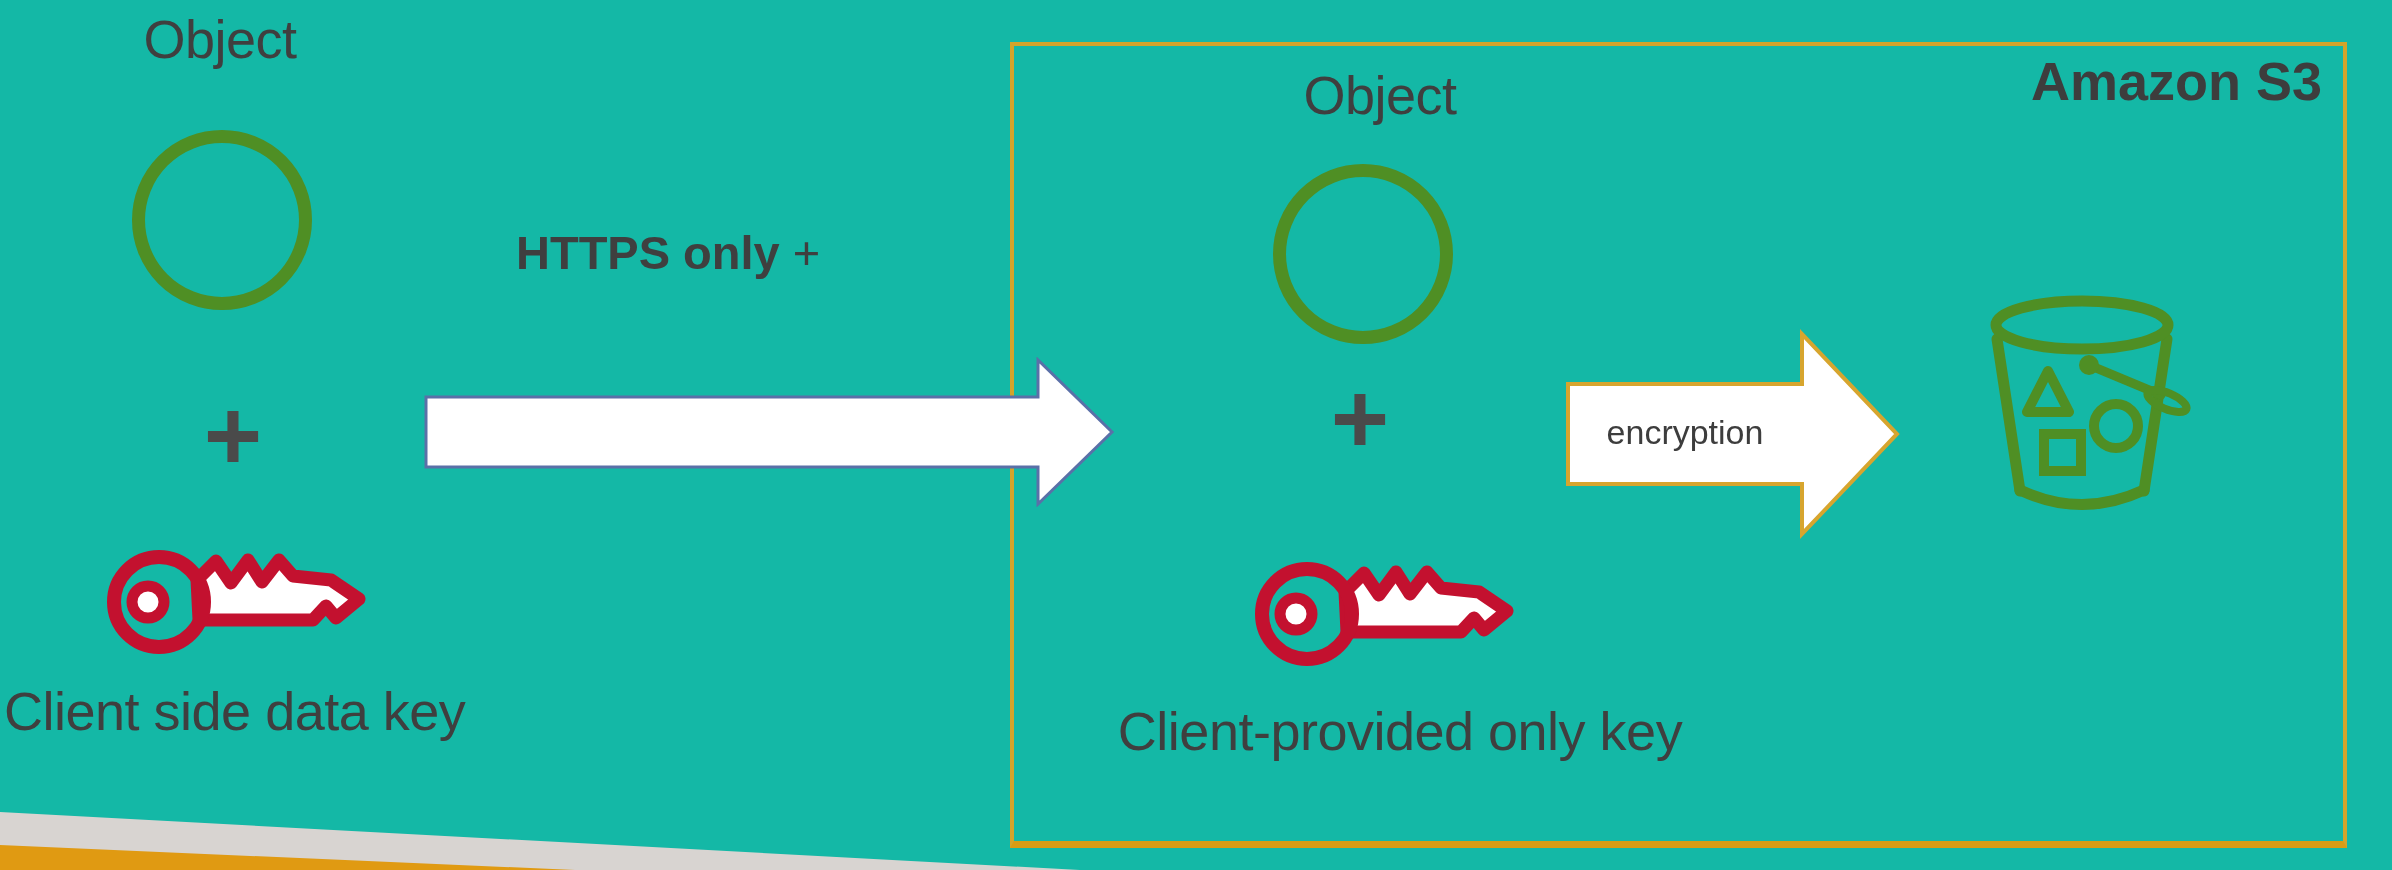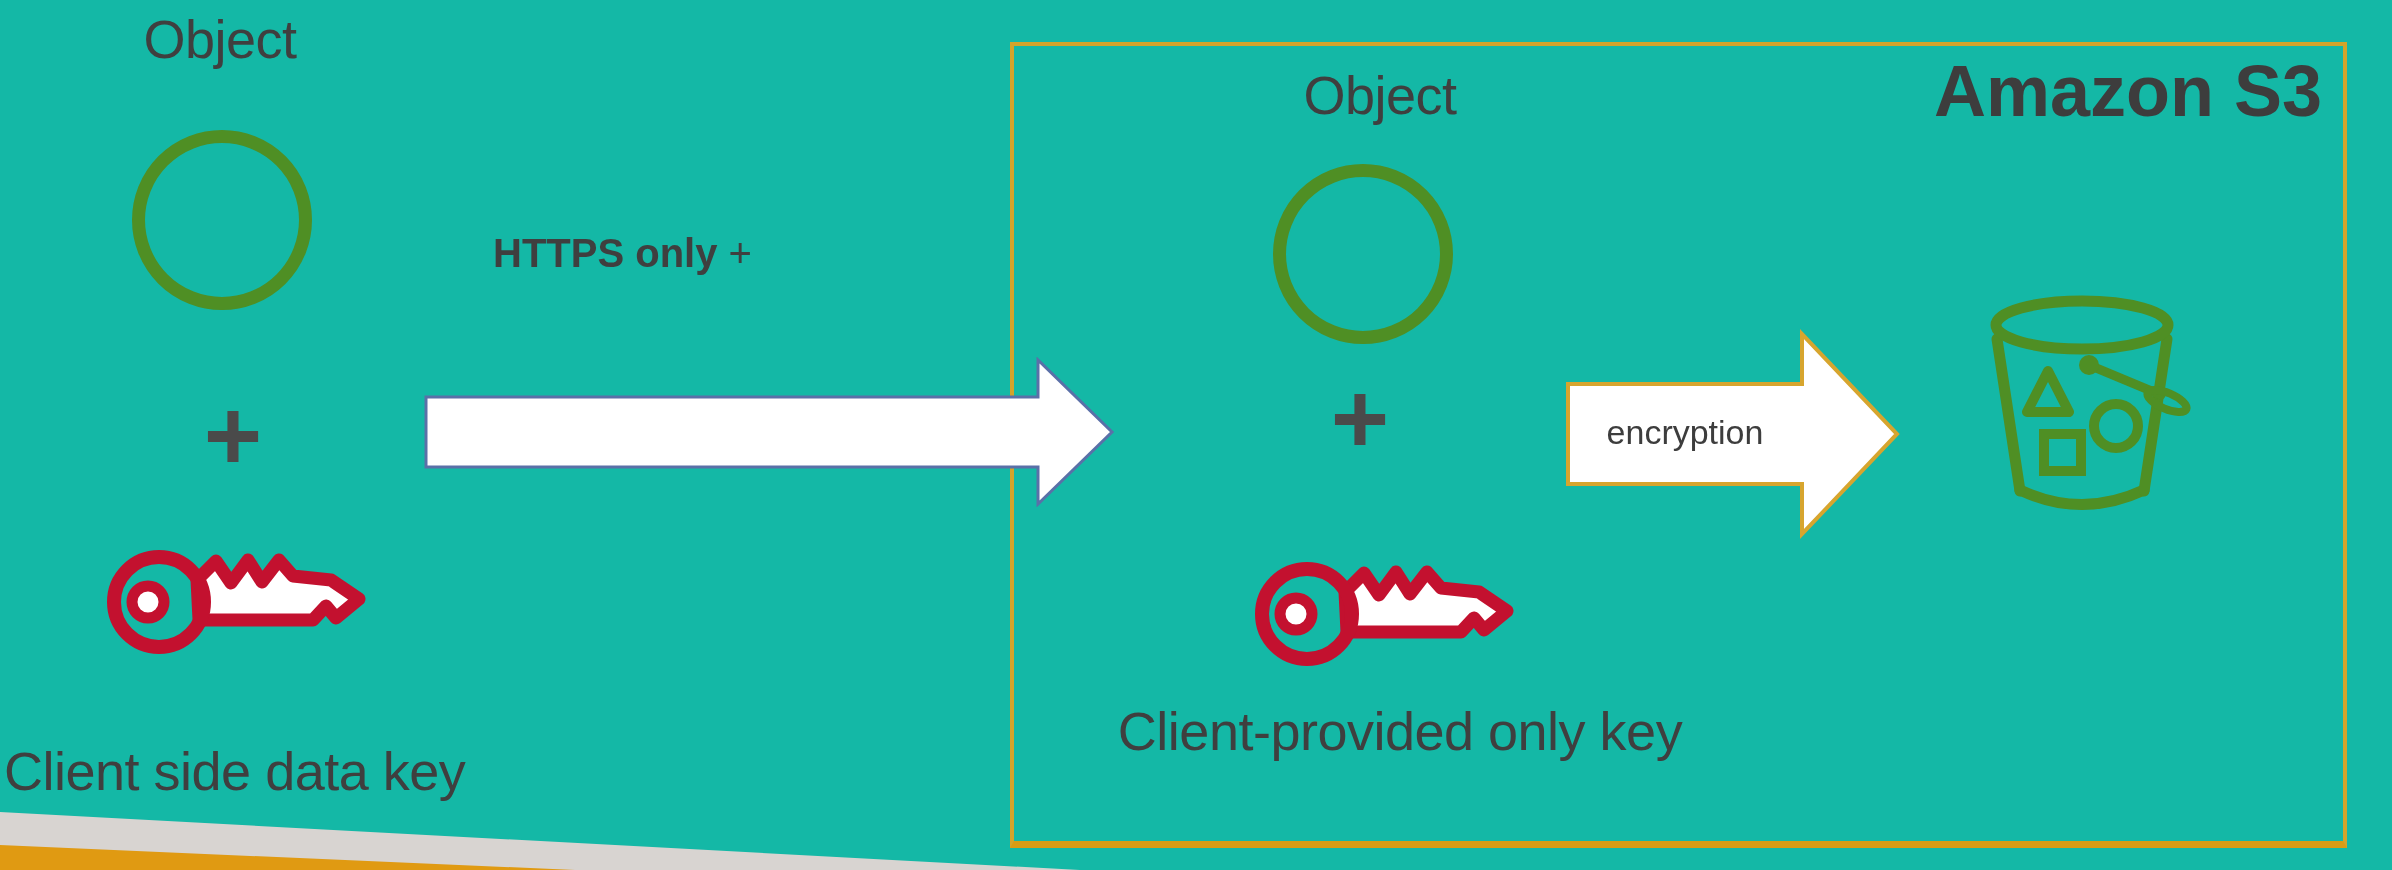--- a/index.html
+++ b/index.html
@@ -13,21 +13,21 @@
   }
   .abs{position:absolute;}
   .label{
     font-size:54px;
     letter-spacing:-0.5px;
     color:#3f3f3f;
     white-space:nowrap;
   }
   .center{text-align:center;}
   .title{
-    font-size:72px;
+    font-size:54px;
     font-weight:bold;
     color:#3d3d3d;
     white-space:nowrap;
   }
   .plus{
     font-size:100px;
     font-weight:bold;
     color:#4a4a4a;
     line-height:100px;
     text-align:center;
@@ -41,22 +41,22 @@
   .s3-box{
     left:1010px;top:42px;
     width:1337px;height:806px;
     box-sizing:border-box;
     border:4px solid #d3a42b;
     border-bottom:7px solid #d89c15;
     background:transparent;
     z-index:1;
   }
   .https-note{
-    left:493px;top:222px;
-    font-size:40px;
+    left:516px;top:222px;
+    font-size:47px;
     line-height:62px;
     color:#3f3f3f;
     white-space:nowrap;
   }
   .https-note b{font-weight:bold;}
   .enc-label{
     left:1568px;top:406px;width:234px;
     font-size:34px;line-height:52px;
     color:#3d3d3d;
     text-align:center;
@@ -76,21 +76,21 @@
   <div class="abs circle-icon" style="left:132px;top:130px;"></div>
 
   <div class="abs plus" style="left:163px;top:385px;width:140px;">+</div>
 
   <svg class="abs" style="left:100px;top:533px;" width="266" height="136" viewBox="0 0 266 136">
     <path d="M97 47 L116 28 L131 50 L148 27 L162 49 L179 27 L193 43 L231 47 L259 66 L236 85 L226 73 L213 87 L99 87 Z" fill="#ffffff" stroke="#c3112f" stroke-width="13" stroke-linejoin="round"></path>
     <circle cx="59" cy="69" r="45" fill="none" stroke="#c3112f" stroke-width="14"></circle>
     <circle cx="48" cy="69" r="16" fill="#ffffff" stroke="#c3112f" stroke-width="11"></circle>
   </svg>
 
-  <div class="abs label" style="left:4px;top:740px;">Client side data key</div>
+  <div class="abs label" style="left:4px;top:680px;">Client side data key</div>
 
   <div class="abs https-note">
     <div><b>HTTPS only</b><span> +</span></div>
   </div>
 
   <svg class="abs z5" style="left:424px;top:357px;" width="692" height="150" viewBox="0 0 692 150">
     <polygon points="2,40 614,40 614,3 688,75 614,147 614,110 2,110" fill="#ffffff" stroke="#5a70a8" stroke-width="3" stroke-linejoin="miter"></polygon>
   </svg>
 
   <div class="abs s3-box"></div>

